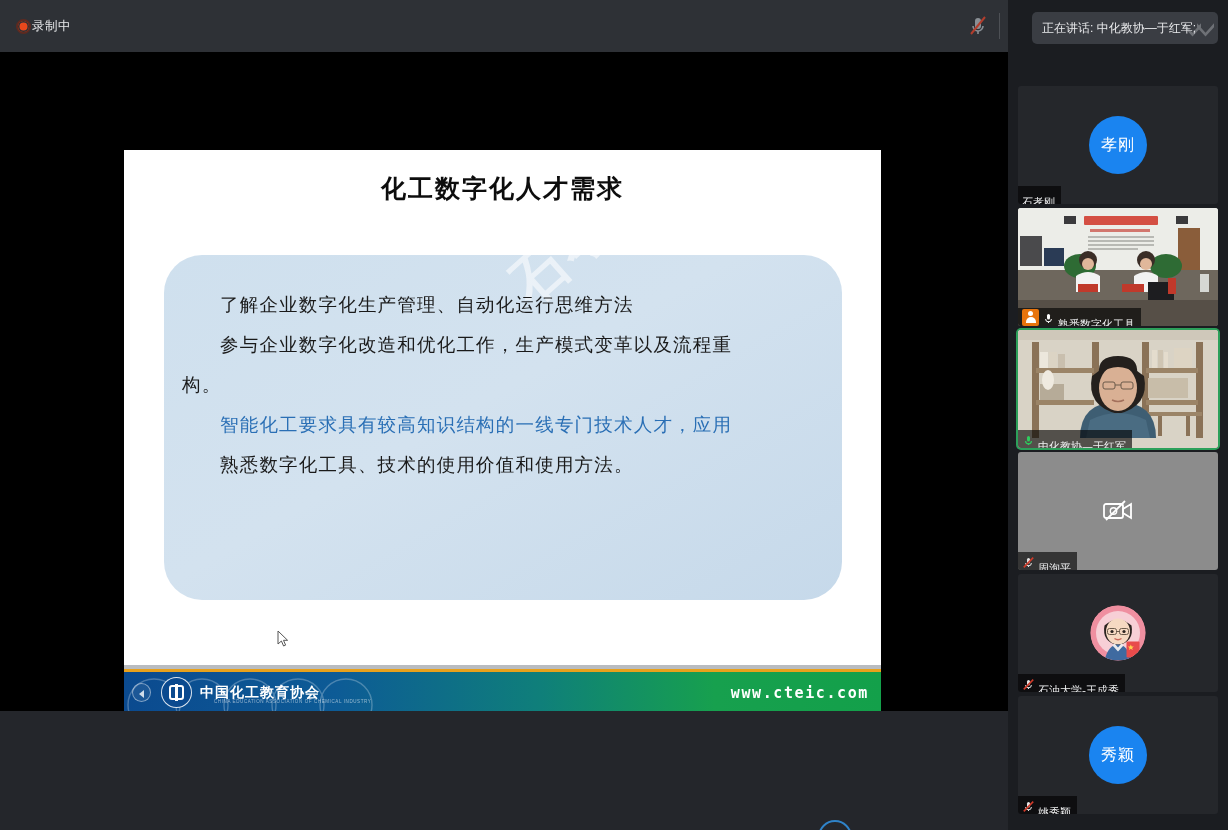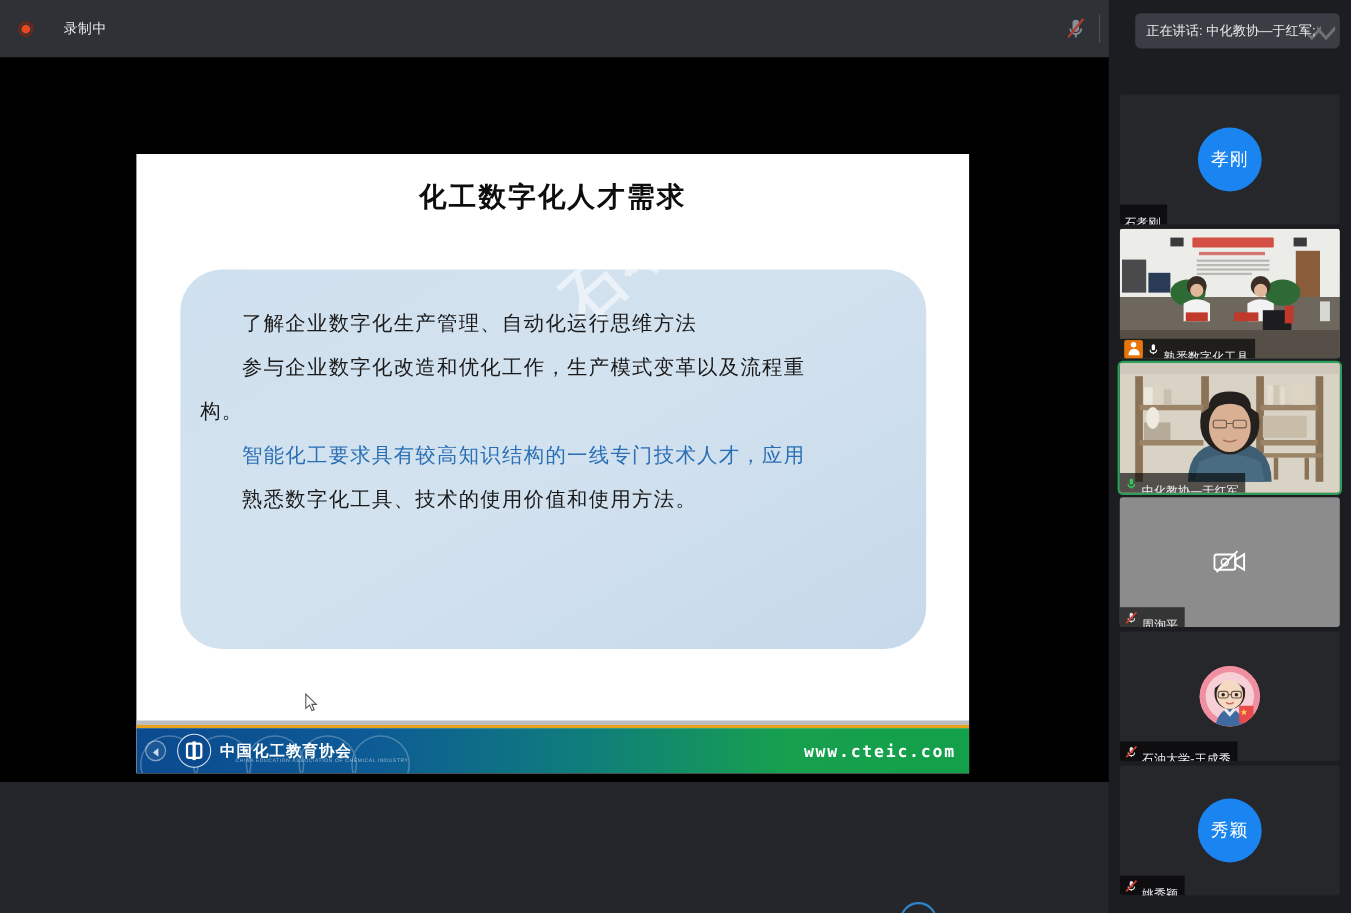--- a/index.html
+++ b/index.html
@@ -13,21 +13,21 @@
   #app { position: relative; width: 1228px; height: 830px; }
 
   
   .topbar {
     position: absolute; left: 0; top: 0;
     width: 1008px; height: 52px;
     background: #2e3136;
     display: flex; align-items: center;
     z-index: 5;
   }
-  .rec-group { display: flex; align-items: center; gap: 27px; margin-left: 16px; }
+  .rec-group { display: flex; align-items: center; gap: 1px; margin-left: 16px; }
   .rec-dot {
     width: 15px; height: 15px; border-radius: 50%;
     background: #e8481c;
     border: 2px solid #5e2a20;
     box-shadow: inset 0 0 0 1.5px #2e3136;
   }
   .rec-text { color: #e9eaec; font-size: 12.5px; letter-spacing: .5px; }
 
   .topbar-right {
     margin-left: auto; display: flex; align-items: center; gap: 0px; padding-right: 8px;
@@ -61,21 +61,21 @@
 
   
   .stage {
     position: absolute; left: 0; top: 52px;
     width: 1008px; height: 659px;
     background: #000;
   }
 
   
   .slide {
-    position: absolute; left: 124px; top: 88px;
+    position: absolute; left: 124px; top: 98px;
     width: 757px; height: 563px;
     background: #ffffff;
     overflow: hidden;
   }
   .slide-title {
     position: absolute; left: 0; right: 0; top: 22px;
     text-align: center;
     font-family: "DejaVu Sans", sans-serif;
     font-size: 25px; font-weight: bold; color: #0d0d0d;
     letter-spacing: 2px;

